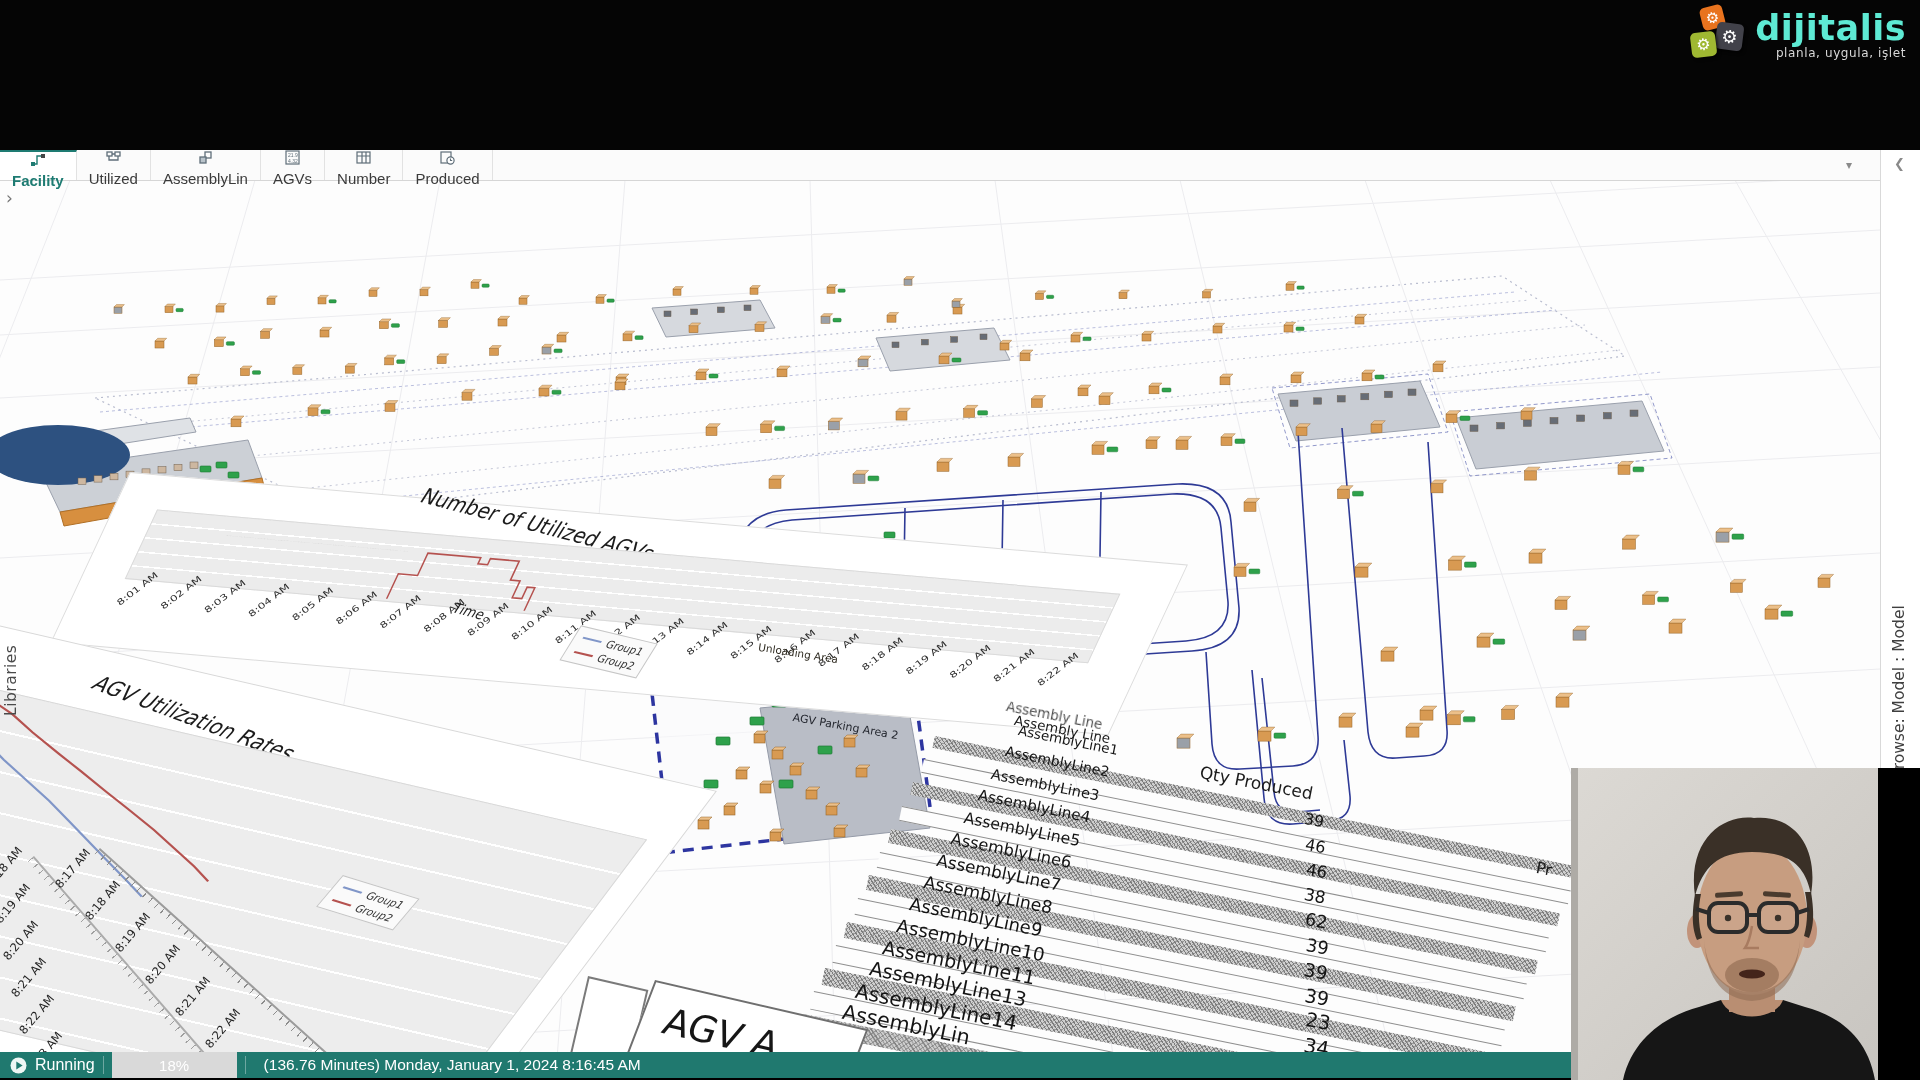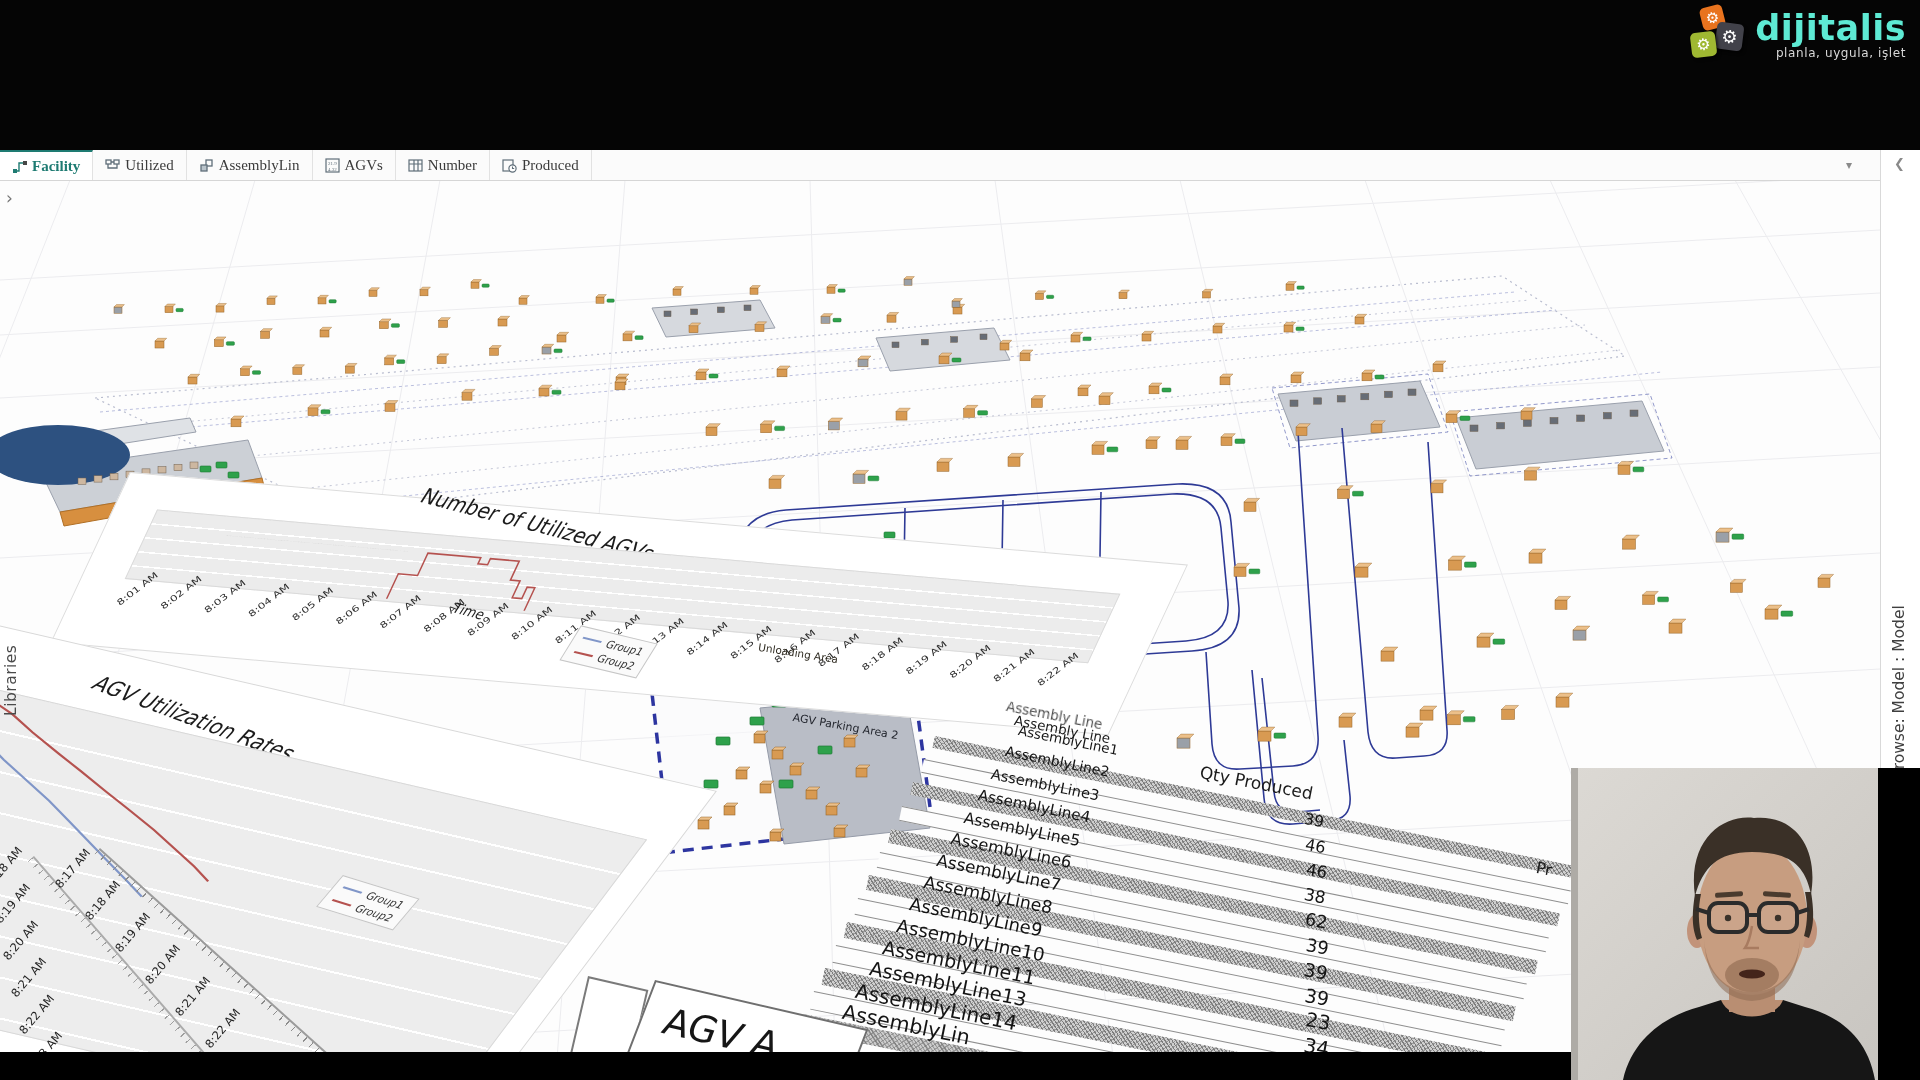--- a/index.html
+++ b/index.html
@@ -14,21 +14,21 @@
   .cube.orange{left:12px;top:0;width:23px;height:23px;background:#e8731e;transform:rotate(-14deg);font-size:15px;}
   .cube.gray{left:27px;top:17px;width:27px;height:27px;background:#42424a;transform:rotate(7deg);font-size:18px;}
   .cube.lime{left:2px;top:26px;width:25px;height:25px;background:#9fb832;transform:rotate(-7deg);font-size:16px;}
   .logo-texts{display:flex;flex-direction:column;align-items:flex-end;}
   .logo-name{color:#5eead4;font-size:35px;font-weight:bold;letter-spacing:.5px;line-height:36px;}
   .logo-tag{color:#d8d8d8;font-size:12px;letter-spacing:.6px;}
   
   .tab-bar{position:absolute;left:0;top:150px;width:1880px;height:30px;background:#fbfbfb;
            border-bottom:1px solid #d6d6d6;display:flex;align-items:stretch;z-index:21;}
   .tab{display:flex;align-items:center;gap:5px;padding:0 12px;font-size:15px;color:#3b3b3b;
-       font-family:Liberation Serif, serif;border-right:1px solid #e2e2e2;cursor:default;}
+       font-family:Liberation Sans, sans-serif;border-right:1px solid #e2e2e2;cursor:default;flex-direction:column;}
   .tab .ticon{display:flex;align-items:center;}
   .tab.active{color:#1e7b72;background:#fff;border-top:2px solid #1e7b72;font-weight:bold;}
   .tab-bar-right{position:absolute;right:28px;top:0;height:30px;display:flex;align-items:center;color:#8a8a8a;font-size:11px;}
   
   .viewport{position:absolute;left:0;top:180px;width:1880px;height:872px;background:#fdfdfd;overflow:hidden;z-index:1;}
   .viewport svg.scene{position:absolute;left:0;top:0;}
   .expand-arrow{position:absolute;left:6px;top:8px;color:#777;font-size:17px;z-index:5;}
   .lib-label{position:absolute;left:2px;top:406px;height:130px;writing-mode:vertical-rl;transform:rotate(180deg);
              font-size:15.5px;color:#4a4a4a;letter-spacing:.5px;z-index:5;}
   
@@ -720,20 +720,35 @@
     <div class="agv-banner">
       <span>AGV A</span>
     </div>
   </div>
 
   <div class="right-strip">
     <span class="collapse-chev">❮</span>
     <span class="browse-label">Browse: Model : Model</span>
   </div>
 
+  <div class="status-bar">
+    <span class="play">
+      <svg width="17" height="17" viewBox="0 0 17 17">
+          <circle cx="8.5" cy="8.5" r="8" fill="#eef6f4"></circle>
+          <polygon points="6.3,4.6 12.6,8.5 6.3,12.4" fill="#20796f"></polygon>
+        </svg>
+    </span>
+    <span class="status-state">Running</span>
+    <span class="sdiv"></span>
+    <div class="progress-track">
+      <span>18%</span>
+    </div>
+    <span class="sdiv"></span>
+    <span class="sim-time">(136.76 Minutes) Monday, January 1, 2024 8:16:45 AM</span>
+  </div>
   <div class="bottom-black"></div>
 
   <div class="webcam">
     <svg width="307" height="312" viewBox="0 0 307 312">
       <defs>
         <linearGradient id="wall" x1="0" y1="0" x2="1" y2="1">
           <stop offset="0" stop-color="#dcd9d4"></stop>
             <stop offset="1" stop-color="#c8c5c0"></stop>
         </linearGradient>
       </defs>

